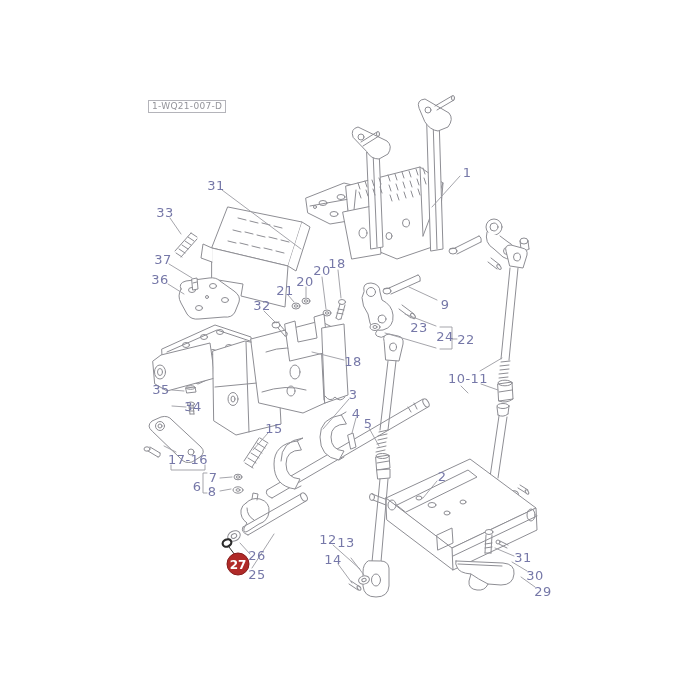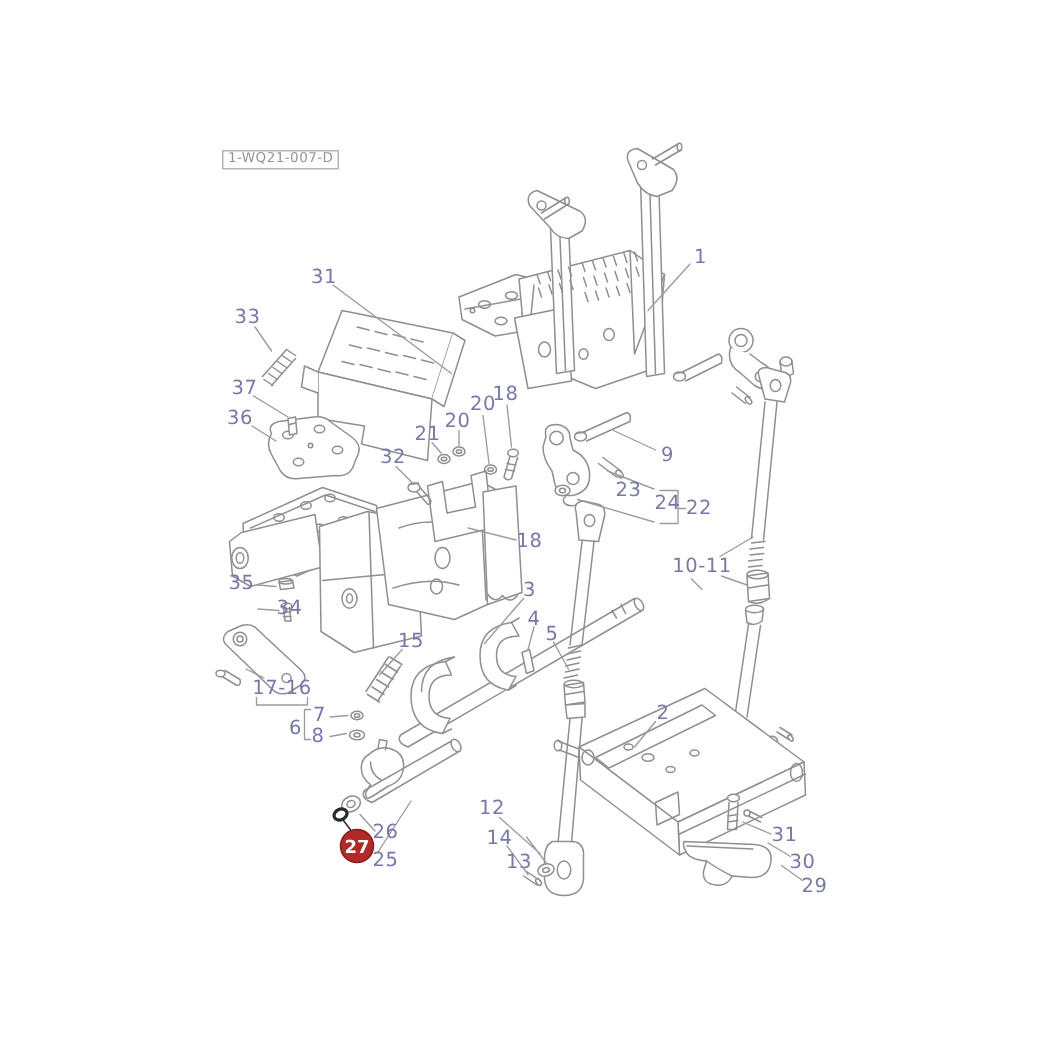--- a/index.html
+++ b/index.html
@@ -313,21 +313,21 @@
       <div class="callout" style="left: 442px; top: 476px;">2</div>
       <div class="callout" style="left: 353px; top: 394px;">3</div>
       <div class="callout" style="left: 356px; top: 413px;">4</div>
       <div class="callout" style="left: 368px; top: 423px;">5</div>
       <div class="callout" style="left: 197px; top: 486px;">6</div>
       <div class="callout" style="left: 213px; top: 477px;">7</div>
       <div class="callout" style="left: 212px; top: 491px;">8</div>
       <div class="callout" style="left: 445px; top: 304px;">9</div>
       <div class="callout" style="left: 468px; top: 378px;">10-11</div>
       <div class="callout" style="left: 328px; top: 539px;">12</div>
-      <div class="callout" style="left: 346px; top: 575px;">13</div>
+      <div class="callout" style="left: 346px; top: 542px;">13</div>
       <div class="callout" style="left: 333px; top: 559px;">14</div>
       <div class="callout" style="left: 274px; top: 428px;">15</div>
       <div class="callout" style="left: 188px; top: 459px;">17-16</div>
       <div class="callout" style="left: 353px; top: 361px;">18</div>
       <div class="callout" style="left: 337px; top: 263px;">18</div>
       <div class="callout" style="left: 322px; top: 270px;">20</div>
       <div class="callout" style="left: 305px; top: 281px;">20</div>
       <div class="callout" style="left: 285px; top: 290px;">21</div>
       <div class="callout" style="left: 466px; top: 339px;">22</div>
       <div class="callout" style="left: 419px; top: 327px;">23</div>

